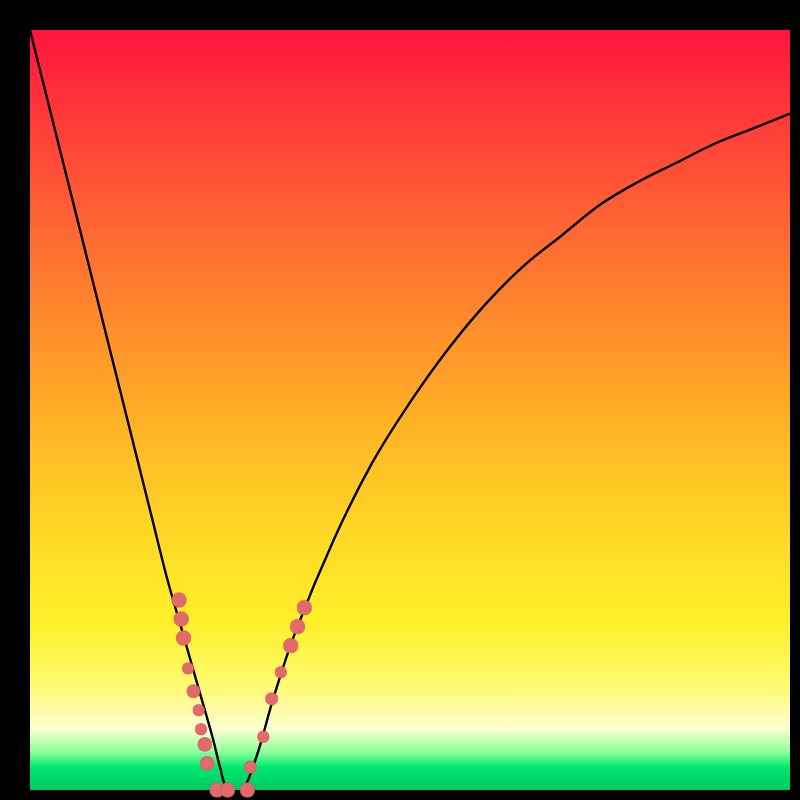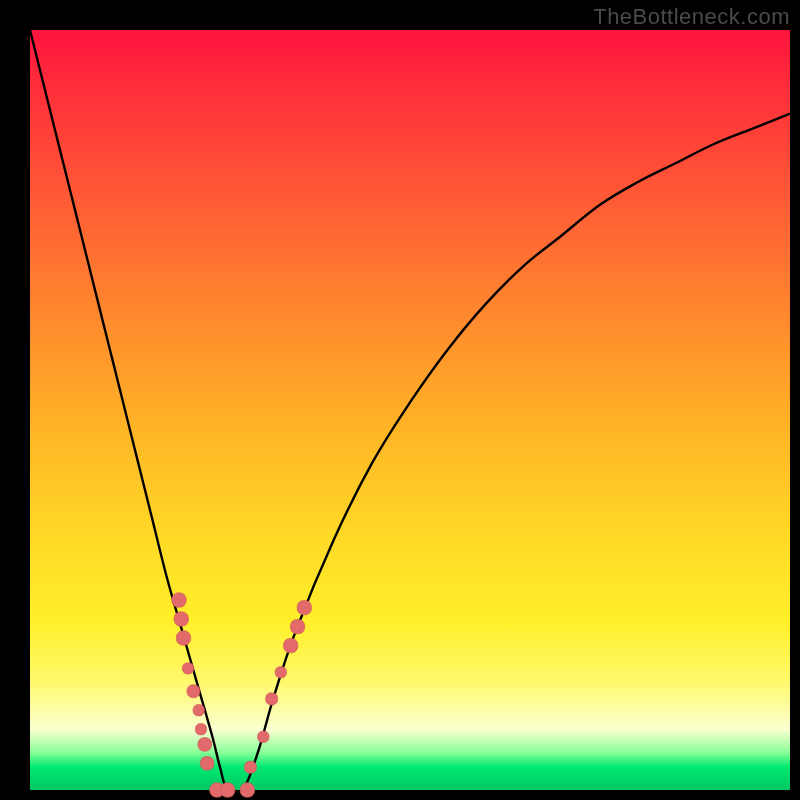--- a/index.html
+++ b/index.html
@@ -84,14 +84,13 @@
           <rect x="214.32" y="731.12" width="12.16" height="12.16" rx="5.47" ry="5.47" fill="#e26a6a" stroke="#d05858" stroke-width="0.6"></rect>
           <rect x="227.62" y="701.10" width="11.40" height="11.40" rx="5.13" ry="5.13" fill="#e26a6a" stroke="#d05858" stroke-width="0.6"></rect>
           <rect x="235.60" y="662.72" width="12.16" height="12.16" rx="5.47" ry="5.47" fill="#e26a6a" stroke="#d05858" stroke-width="0.6"></rect>
           <rect x="245.10" y="636.50" width="11.40" height="11.40" rx="5.13" ry="5.13" fill="#e26a6a" stroke="#d05858" stroke-width="0.6"></rect>
           <rect x="253.46" y="608.38" width="14.44" height="14.44" rx="6.50" ry="6.50" fill="#e26a6a" stroke="#d05858" stroke-width="0.6"></rect>
           <rect x="260.30" y="589.38" width="14.44" height="14.44" rx="6.50" ry="6.50" fill="#e26a6a" stroke="#d05858" stroke-width="0.6"></rect>
           <rect x="267.14" y="570.38" width="14.44" height="14.44" rx="6.50" ry="6.50" fill="#e26a6a" stroke="#d05858" stroke-width="0.6"></rect>
         </g>
     </svg>
   </div>
-  <div class="watermark">TheBottleneck.com</div>
 </div>
 
 </body></html>

